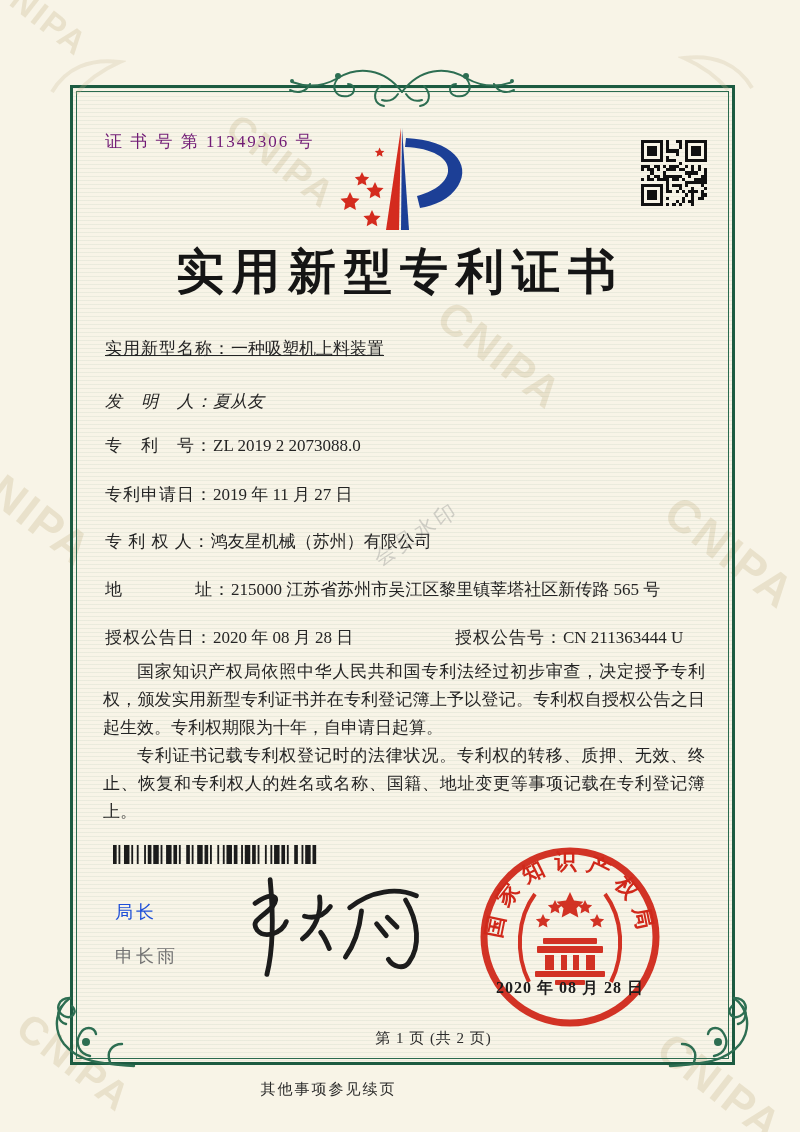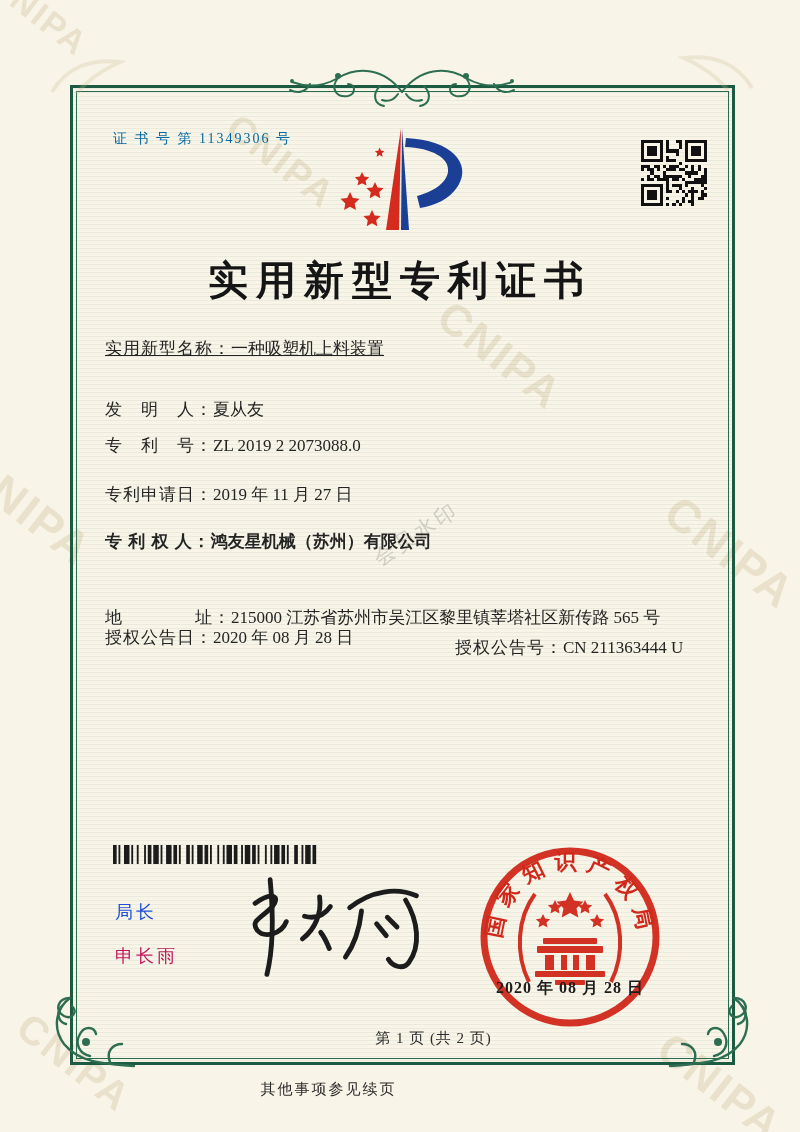--- a/index.html
+++ b/index.html
@@ -26,43 +26,43 @@
     background:
       repeating-linear-gradient(180deg, rgba(110,150,125,0.10) 0 1px, rgba(0,0,0,0) 1px 4px);
   }
   .frame-inner{
     position:absolute;left:3px;top:3px;right:3px;bottom:3px;
     border:1px solid #2a6a4e;
   }
   .ornament{position:absolute;color:#2d6e52;}
   
   .cert-no{
-    position:absolute;left:113px;top:130px;font-size:14px;color:#0369a1;letter-spacing:2px;
+    position:absolute;left:105px;top:130px;font-size:17px;color:#701a75;letter-spacing:2px;
   }
   .qr{position:absolute;left:641px;top:140px;width:66px;height:66px;}
   .logo{position:absolute;left:330px;top:126px;width:150px;height:106px;}
   .title{
     position:absolute;left:0;top:240px;width:800px;text-align:center;
-    font-size:40px;font-weight:bold;color:#151515;letter-spacing:8px;margin-top:13px;
+    font-size:48px;font-weight:bold;color:#151515;letter-spacing:8px;
   }
   
   .row{position:absolute;left:105px;font-size:17px;color:#242424;white-space:nowrap;}
   .row .lbl{letter-spacing:1px;}
-  .grant-no{position:absolute;left:350px;top:0;margin-top:10px;}
+  .grant-no{position:absolute;left:350px;top:0;}
   
   .body-text{
     position:absolute;left:103px;top:658px;width:602px;
     font-size:17px;line-height:28px;color:#242424;text-align:justify;
   }
   .body-text p{margin:0;text-indent:2em;}
   
   .barcode{position:absolute;left:113px;top:845px;width:205px;height:19px;}
   
   .sig-title{position:absolute;left:115px;top:900px;font-size:18px;color:#1d4ed8;letter-spacing:3px;}
-  .sig-name{position:absolute;left:115px;top:944px;font-size:18px;color:#be185d;letter-spacing:3px;}
+  .sig-name{position:absolute;left:115px;top:944px;font-size:18px;color:#737373;letter-spacing:3px;}
   .sig-hand{position:absolute;left:225px;top:872px;width:215px;height:110px;}
   
   .seal{position:absolute;left:475px;top:842px;width:190px;height:190px;}
   .seal-date{
     position:absolute;left:487px;top:978px;width:166px;text-align:center;
     font-size:16px;color:#1c1c1c;letter-spacing:1px;font-weight:bold;white-space:nowrap;
   }
   
   .page-no{
     position:absolute;left:70px;top:1029px;width:727px;text-align:center;
@@ -283,43 +283,45 @@
     <rect x="10" y="20" width="1" height="1" fill="#111"></rect>
     <rect x="12" y="20" width="1" height="1" fill="#111"></rect>
     <rect x="16" y="20" width="1" height="1" fill="#111"></rect>
   </svg>
 
 <div class="title">实用新型专利证书</div>
 
 <div class="row" style="top:337px;text-decoration:underline;">
   <span class="lbl">实用新型名称：</span><span>一种吸塑机上料装置</span>
 </div>
-<div class="row" style="top:398px;">
+<div class="row" style="top:390px;font-style:italic;">
   <span class="lbl">发　明　人：</span><span>夏从友</span>
 </div>
 <div class="row" style="top:434px;text-align:center;">
   <span class="lbl">专　利　号：</span><span>ZL 2019 2 2073088.0</span>
 </div>
 <div class="row" style="top:483px;">
   <span class="lbl">专利申请日：</span><span>2019 年 11 月 27 日</span>
 </div>
-<div class="row" style="top:530px;font-weight:bold;">
+<div class="row" style="top:530px;">
   <span class="lbl">专 利 权 人：</span><span>鸿友星机械（苏州）有限公司</span>
 </div>
-<div class="row" style="top:578px;margin-top:28px;">
+<div class="row" style="top:578px;">
   <span class="lbl">地　　　　址：</span><span>215000 江苏省苏州市吴江区黎里镇莘塔社区新传路 565 号</span>
 </div>
 <div class="row" style="top:626px;">
   <span class="lbl">授权公告日：</span><span>2020 年 08 月 28 日</span>
   <span class="grant-no">
     <span class="lbl">授权公告号：</span><span>CN 211363444 U</span>
   </span>
 </div>
 
 <div class="body-text">
+  <p>国家知识产权局依照中华人民共和国专利法经过初步审查，决定授予专利权，颁发实用新型专利证书并在专利登记簿上予以登记。专利权自授权公告之日起生效。专利权期限为十年，自申请日起算。</p>
+  <p>专利证书记载专利权登记时的法律状况。专利权的转移、质押、无效、终止、恢复和专利权人的姓名或名称、国籍、地址变更等事项记载在专利登记簿上。</p>
 </div>
 
 <svg class="barcode" id="barcode" viewBox="0 0 112 19" preserveAspectRatio="none">
     <rect x="0" y="0" width="2" height="19" fill="#1b1b1b"></rect>
     <rect x="3" y="0" width="1" height="19" fill="#1b1b1b"></rect>
     <rect x="6" y="0" width="3" height="19" fill="#1b1b1b"></rect>
     <rect x="10" y="0" width="1" height="19" fill="#1b1b1b"></rect>
     <rect x="13" y="0" width="1" height="19" fill="#1b1b1b"></rect>
     <rect x="17" y="0" width="1" height="19" fill="#1b1b1b"></rect>
     <rect x="19" y="0" width="2" height="19" fill="#1b1b1b"></rect>

